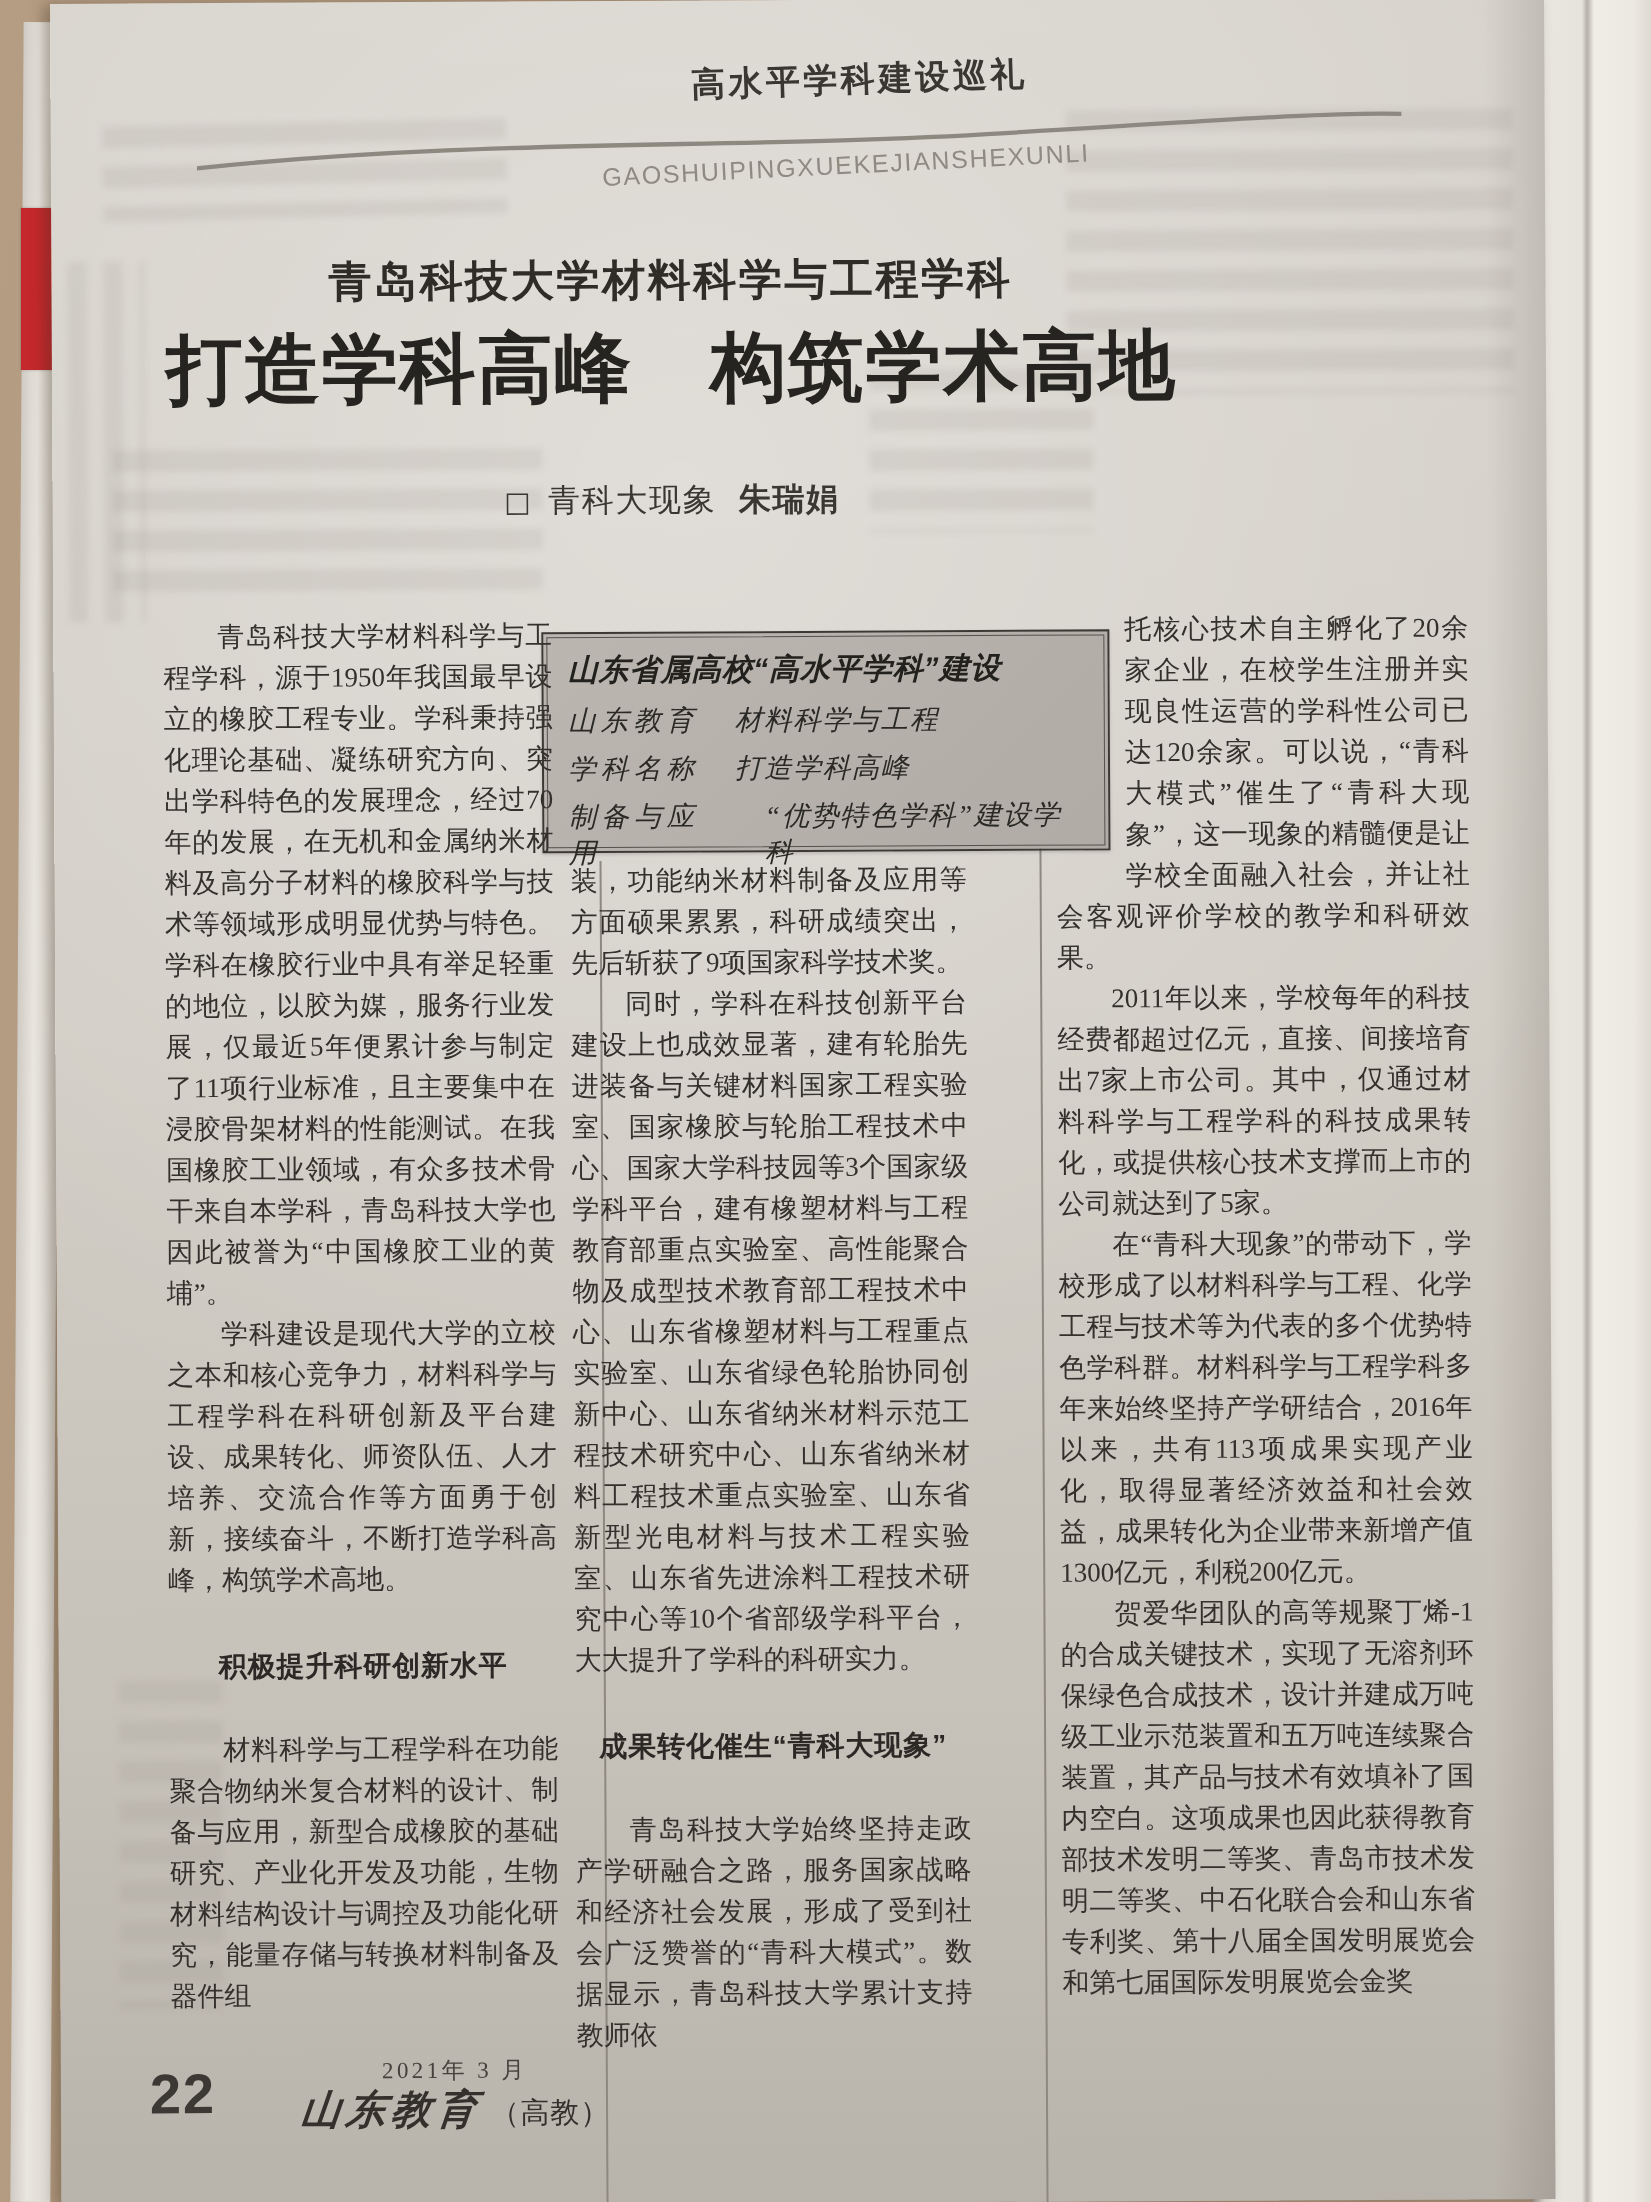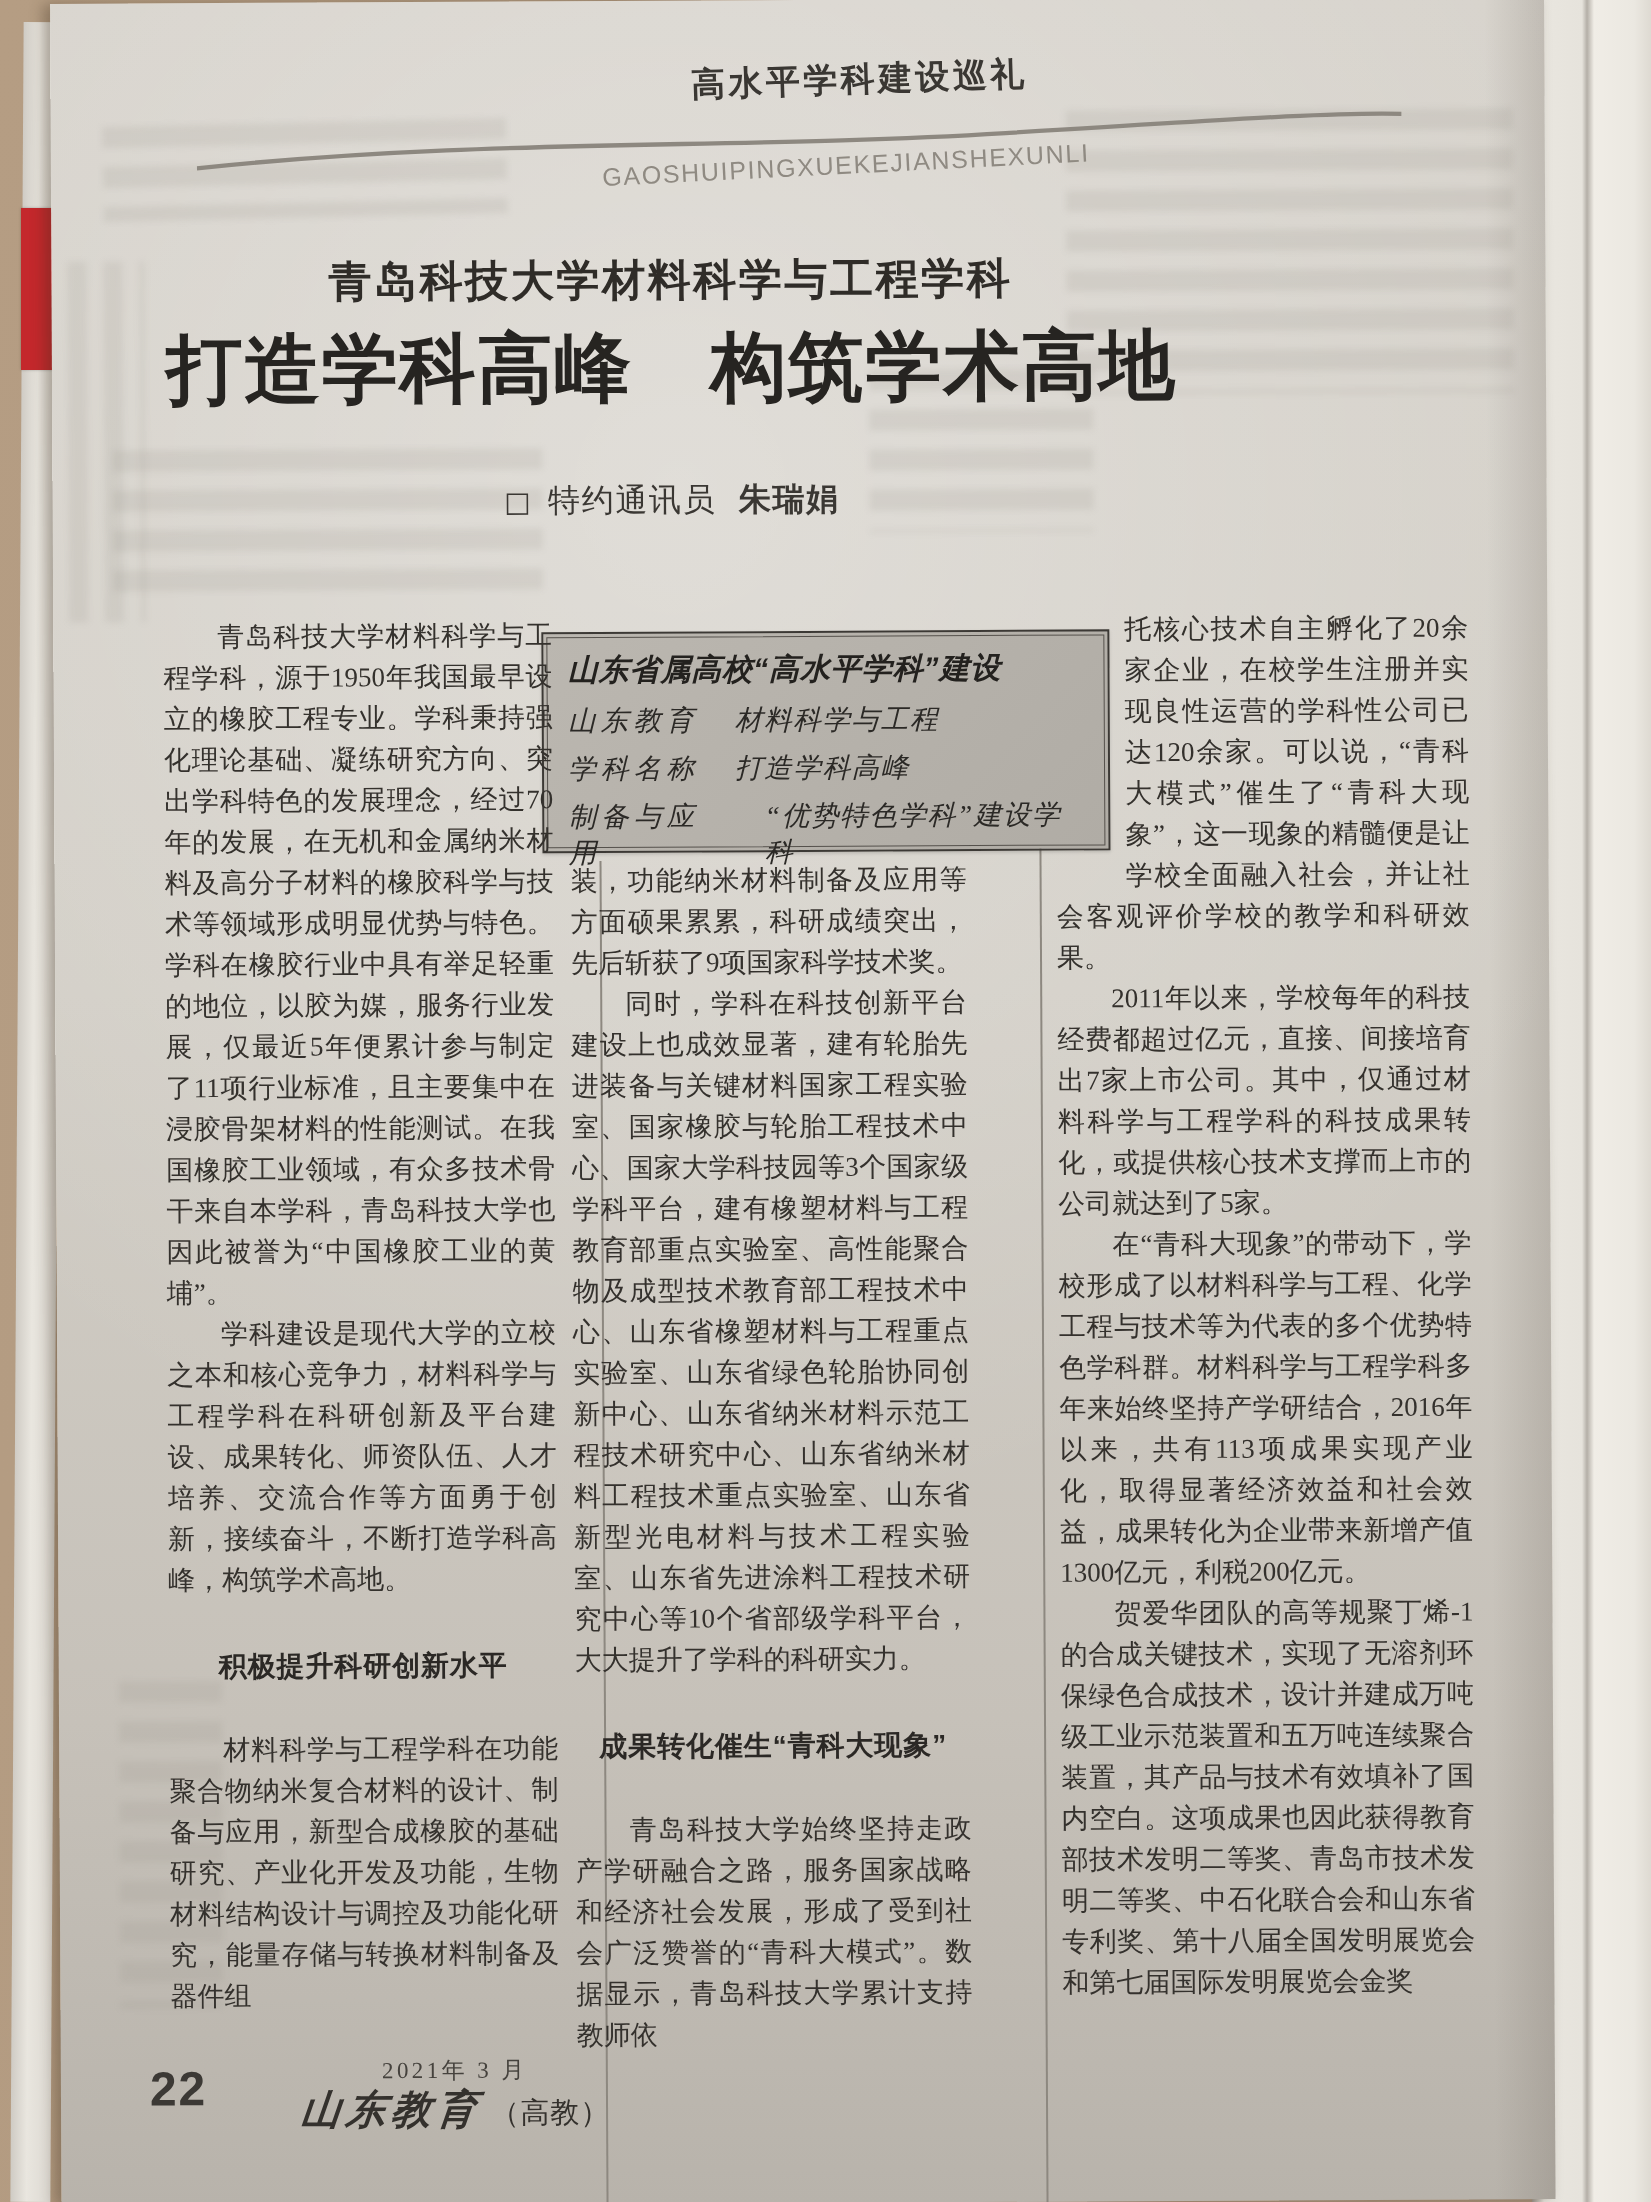--- a/index.html
+++ b/index.html
@@ -113,21 +113,21 @@
   }
   .col1{left:110px;top:12px;width:389px;}
   .col2{left:516px;top:258px;width:396px;}
   .col3{left:1002px;top:8.6px;width:413px;}
   .box-spacer{float:left;width:69px;height:248px;}
 
   
   .pageno{
     position:absolute;left:89px;top:2058px;
     font-family:"Liberation Sans",sans-serif;font-weight:bold;
-    font-size:48px;color:#3c3935;letter-spacing:1.7px;
+    font-size:56px;color:#3c3935;letter-spacing:1.7px;
   }
   .foot-date{
     position:absolute;left:222px;top:2053px;width:344px;text-align:center;
     font-size:23px;color:#45423d;letter-spacing:3.4px;
   }
   .foot-mag{
     position:absolute;left:188px;top:2080px;width:413px;text-align:center;
     color:#34312d;white-space:nowrap;
   }
   .foot-mag .mg{
@@ -156,21 +156,21 @@
 
     <div class="hdr-title">高水平学科建设巡礼</div>
     <svg class="hdr-line" viewBox="0 0 1400 80">
       <path d="M0,64 C 340,30 620,46 940,28 S 1330,6 1400,8" fill="none" stroke="#8d8880" stroke-width="5"></path>
     </svg>
     <div class="hdr-pinyin">GAOSHUIPINGXUEKEJIANSHEXUNLI</div>
 
     <div class="supertitle">青岛科技大学材料科学与工程学科</div>
     <div class="maintitle">打造学科高峰　构筑学术高地</div>
     <div class="byline">
-      <span class="sq">□</span><span>特约通讯员</span><span class="nm">朱瑞娟</span>
+      <span class="sq">□</span><span>青科大现象</span><span class="nm">朱瑞娟</span>
     </div>
 
     <div class="content">
 
       <div class="vline v1"></div>
       <div class="vline v2"></div>
 
       <div class="infobox">
         <div class="inner">
           <div class="ib-title">山东省属高校“高水平学科”建设</div>

